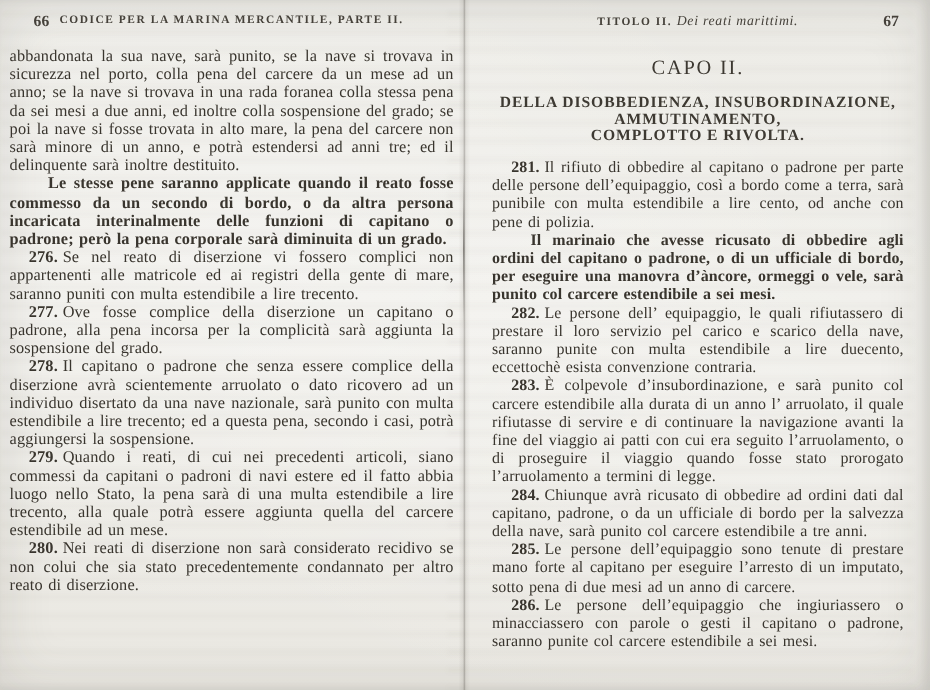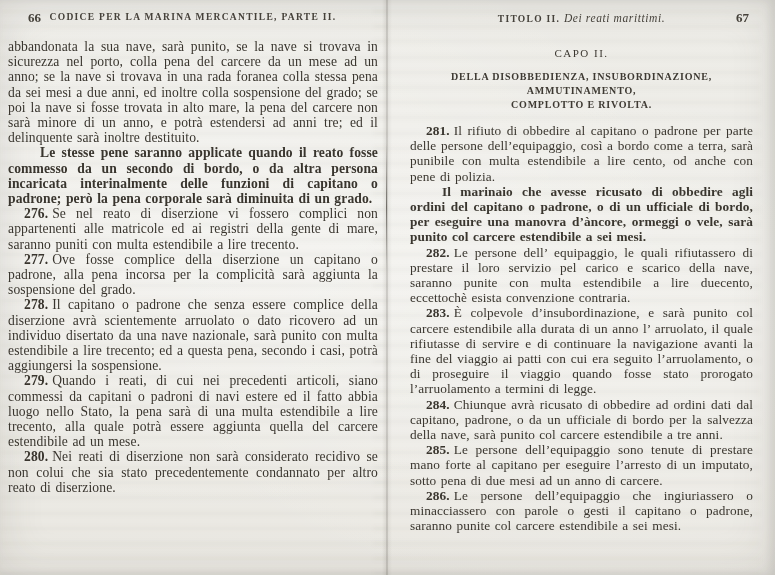--- a/index.html
+++ b/index.html
@@ -42,23 +42,23 @@
   }
 
   .pg-head { position: relative; height: 18px; font-size: 9.5px; letter-spacing: 1.3px;
              font-weight: 700; color: #45413a; text-align: center; white-space: nowrap; }
   .pg-head .pgnum { position: absolute; top: -2px; font-size: 13px; letter-spacing: 0; }
   .page.left  .pg-head .pgnum { left: 20px; }
   .page.right .pg-head .pgnum { right: 4px; }
   .pg-head .ital { font-style: italic; font-weight: 400; text-transform: none;
                    letter-spacing: 0.6px; font-size: 11.5px; }
 
-  .chapter-heading { margin-top: 17px; text-align: center; font-size: 11px;
+  .chapter-heading { margin-top: 17px; text-align: center; font-size: 17px;
                      letter-spacing: 1.5px; color: #3c3831; }
-  .chapter-subtitle { margin-top: 11px; text-align: center; font-size: 10px;
+  .chapter-subtitle { margin-top: 11px; text-align: center; font-size: 13px;
                       font-weight: 700; letter-spacing: 0.8px; color: #3d3932; line-height: 14px; }
 
   .body-text { margin-top: 9px; text-align: justify; font-size: 13.6px;
                line-height: 15.2px; word-spacing: 1px; letter-spacing: 0.1px; }
   .page.right .body-text { margin-top: 11px; font-size: 13.3px; }
   .para { margin: 0; text-indent: 16px; }
   .para.noindent { text-indent: 0; }
   .para.deep { text-indent: 32px; font-weight: bold; }
   .pnum { font-weight: 700; }
   .pnum:not(:empty) { margin-right: 4px; }

